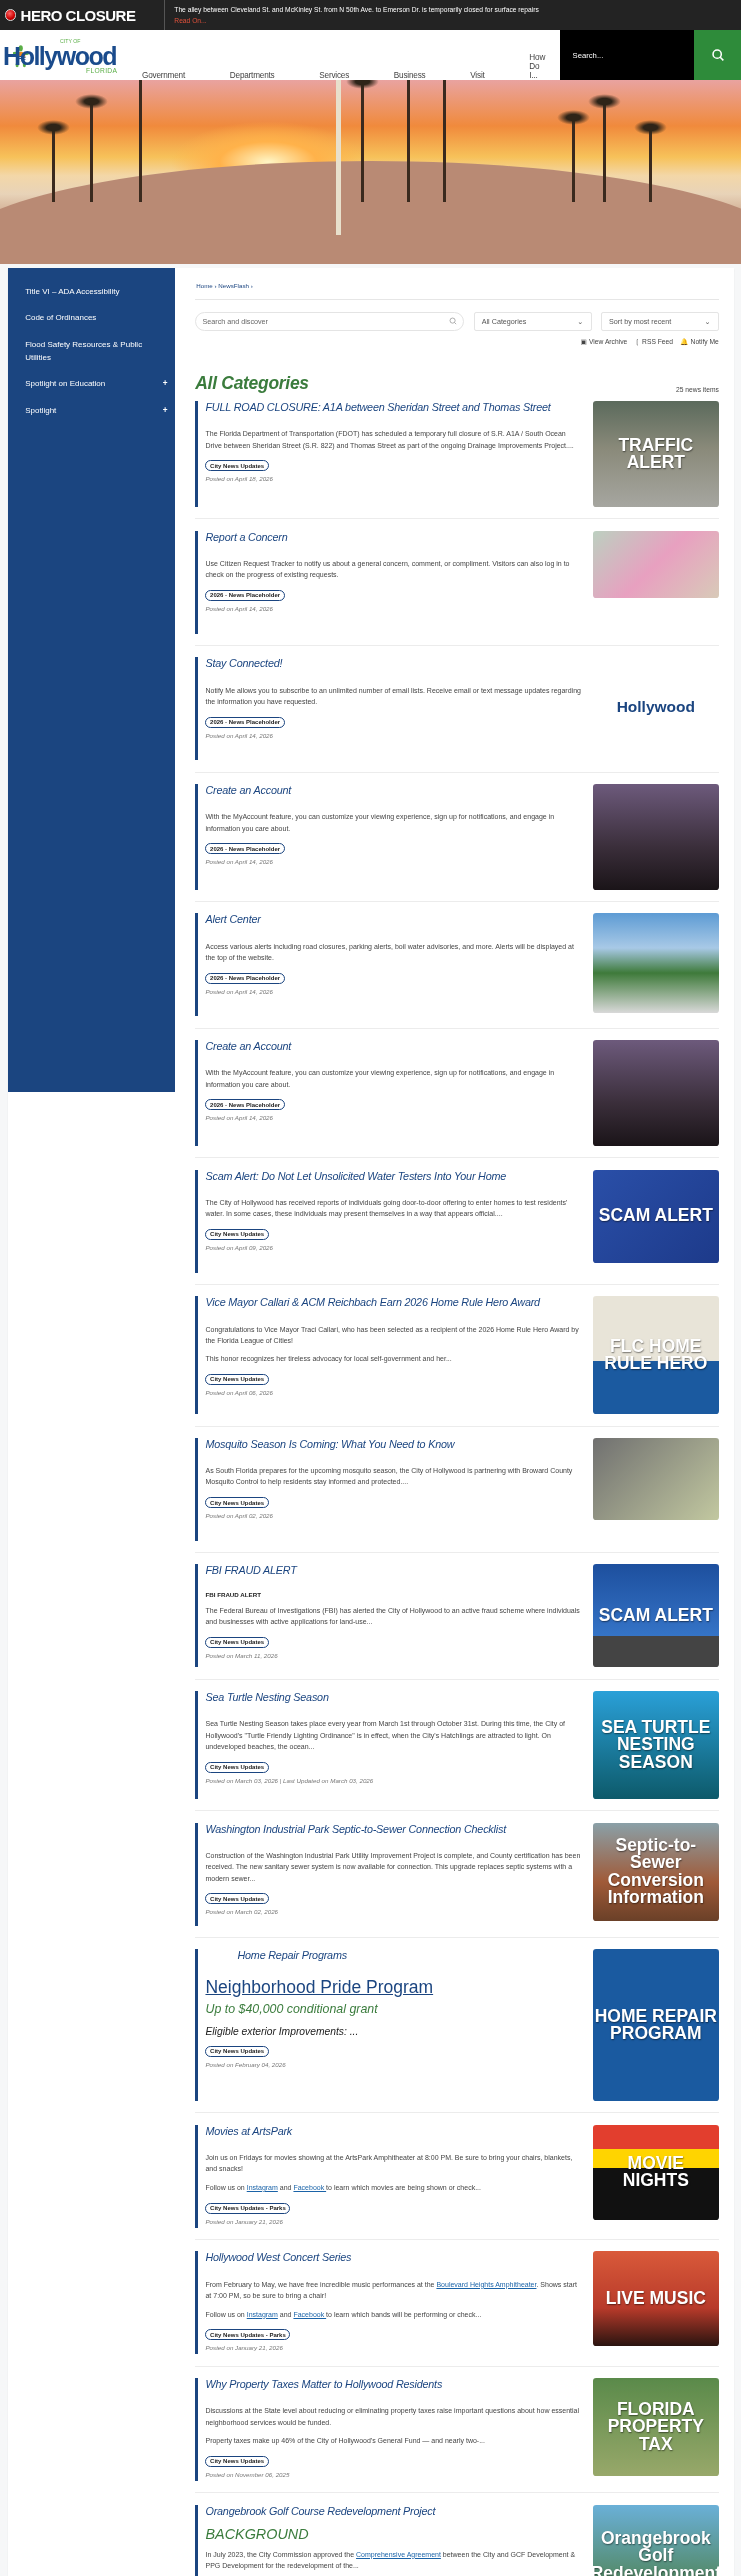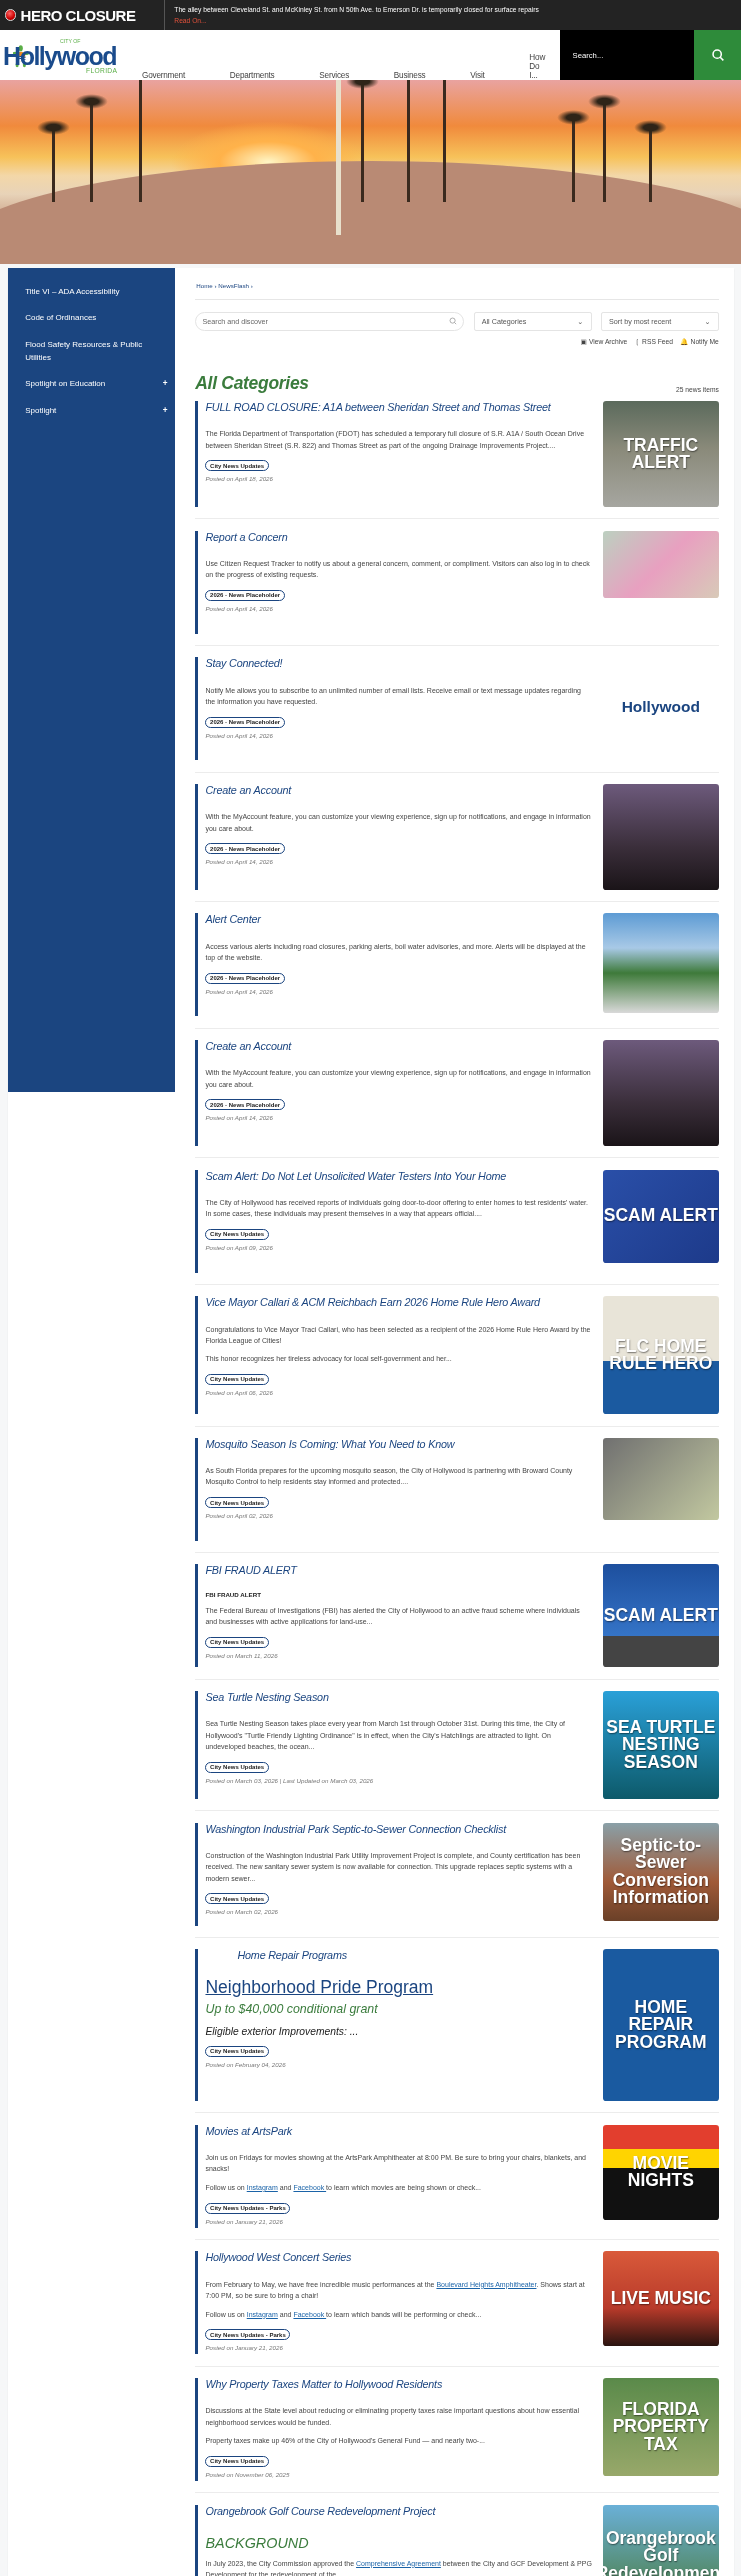--- a/index.html
+++ b/index.html
@@ -45,30 +45,30 @@
 .title-row{display:flex;justify-content:space-between;align-items:flex-end;margin-top:27px}
 .page-title{font-size:17.5px;color:#3b7c3d;font-style:italic;font-family:"Liberation Sans",sans-serif;letter-spacing:-0.3px}
 .count{font-size:6.7px;color:#444;margin-bottom:1px}
 .news{display:flex;justify-content:space-between;padding:11.3px 0 11.3px 0;border-bottom:0.5px solid #ececec}
 .news:first-of-type{padding-top:7.2px}
 .news-body{flex:1;border-left:3.1px solid #1b4580;padding-left:7.2px;margin-right:10.3px;min-height:103px}
 .news-title{font-size:10.8px;font-style:italic;color:#1b4580;line-height:13px;letter-spacing:-0.2px}
 .news-sub{font-size:6.2px;font-weight:bold;color:#222;margin-top:13.4px}
 .news-sub.big{font-size:17.5px;font-weight:normal;color:#1b4580;text-decoration:underline;margin-top:14.4px;font-style:normal}
 .news-green{font-size:12.4px;font-style:italic;color:#3b7c3d;margin-top:4.1px}
-.news-green.bg{font-size:14.4px;margin-top:17px}
+.news-green.bg{font-size:14.4px;margin-top:8px}
 .news-eligible{font-size:10.3px;font-style:italic;color:#222;margin-top:10px}
 .news-desc{font-size:7px;line-height:11.3px;color:#444;margin-top:14.4px}
 .news-desc.tight{margin-top:7.2px}
 .news-desc2{font-size:7px;line-height:11.3px;color:#444;margin-top:7.2px}
 .news-desc a{color:#1a63a8;text-decoration:underline}
 .news-desc2 a{color:#1a63a8;text-decoration:underline}
 .tag{display:inline-block;border:1px solid #1b4580;border-radius:7.2px;padding:1.5px 3.6px;font-size:6px;font-weight:bold;color:#222;margin-top:9.3px}
 .posted{font-size:6.2px;font-style:italic;color:#777;margin-top:4.1px}
-.thumb{width:116px;border-radius:3.1px;flex-shrink:0;position:relative;overflow:hidden;display:flex;align-items:center;justify-content:center;text-align:center;font-weight:bold;color:#fff;line-height:1}
+.thumb{width:126px;border-radius:3.1px;flex-shrink:0;position:relative;overflow:hidden;display:flex;align-items:center;justify-content:center;text-align:center;font-weight:bold;color:#fff;line-height:1}
 .thumb span{font-size:17.5px;text-shadow:0.5px 1px 1.5px rgba(0,0,0,.5)}
 </style>
 </head>
 <body>
 
 <div class="alertbar">
   <div class="alert-label">
     <span class="alert-dot"></span>
     <span>HERO CLOSURE</span>
   </div>

